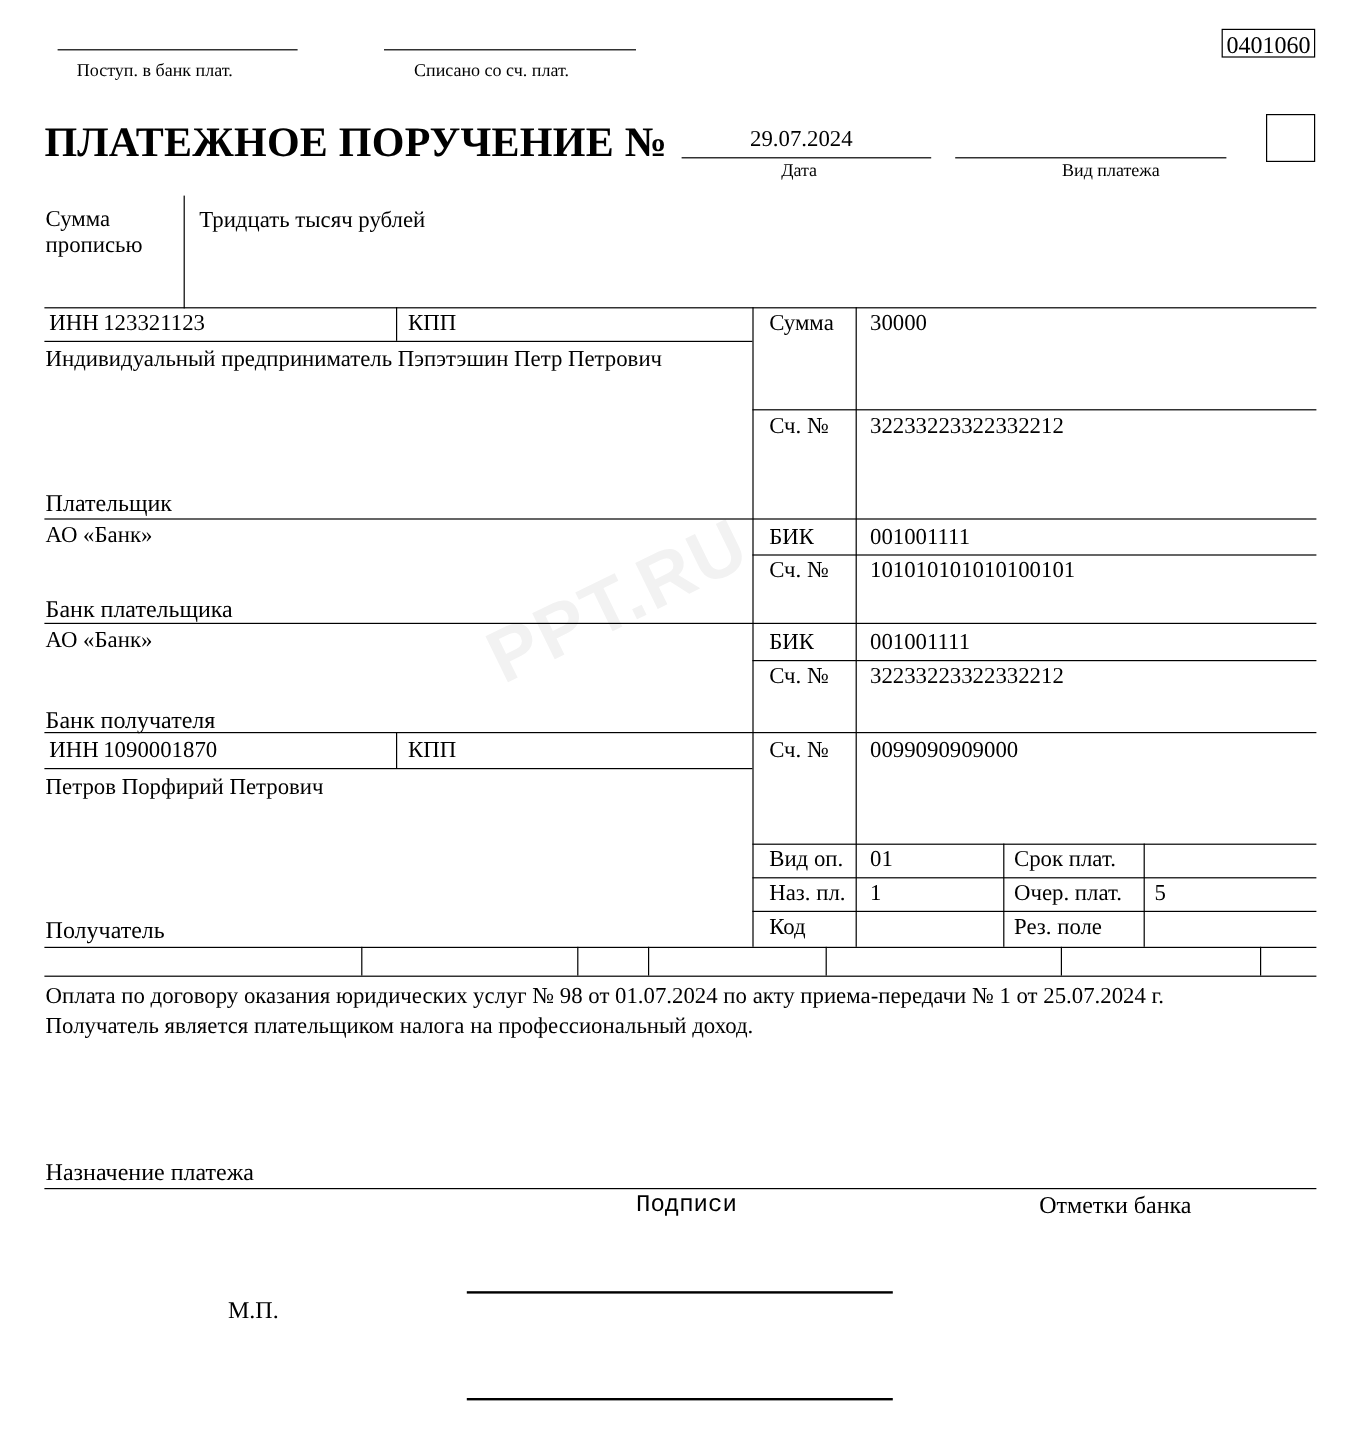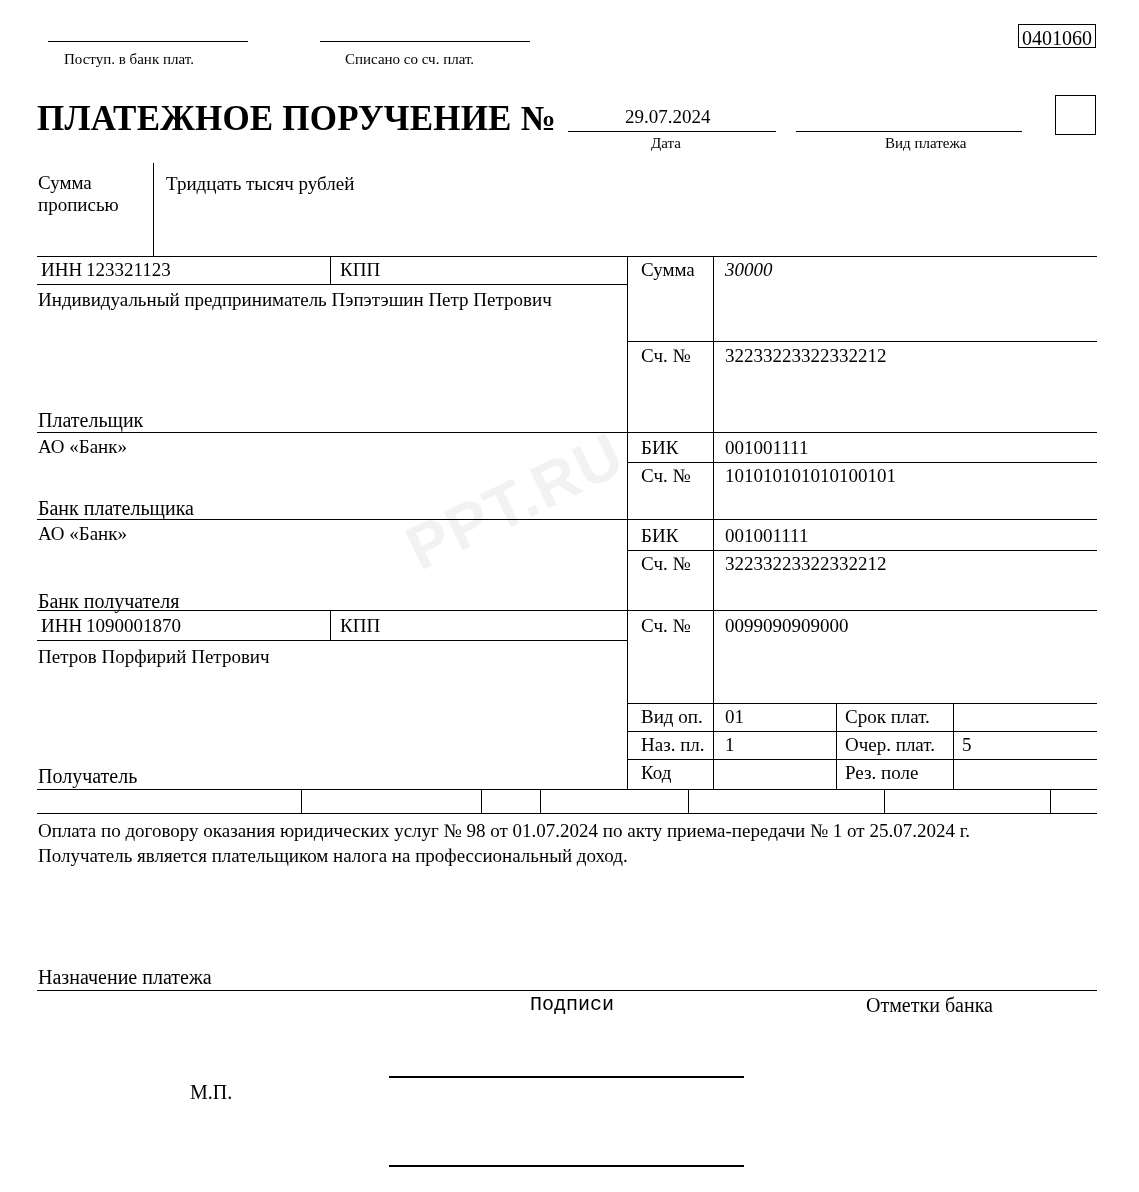--- a/index.html
+++ b/index.html
@@ -153,21 +153,21 @@
   <div class="vline" style="left:713px; top:256px; height:533px;"></div>
 
   <div class="cell-label" style="left:41px; top:259px;">ИНН</div>
   <div class="cell-value" style="left:86px; top:259px;">123321123</div>
   <div class="cell-label" style="left:340px; top:259px;">КПП</div>
   <div class="cell-value" style="left:392px; top:259px;"></div>
   <div class="field-text" style="left:38px; top:288px;">Индивидуальный предприниматель Пэпэтэшин Петр Петрович</div>
   <div class="section-label" style="left:38px; top:409px;">Плательщик</div>
 
   <div class="cell-label" style="left:641px; top:259px;">Сумма</div>
-  <div class="cell-value" style="left:725px; top:259px;font-style:italic;">30000</div>
+  <div class="cell-value" style="left:725px; top:259px;">30000</div>
   <div class="hline" style="left:627px; top:341px; width:470px;"></div>
   <div class="cell-label" style="left:641px; top:345px;">Сч. №</div>
   <div class="cell-value" style="left:725px; top:345px;">32233223322332212</div>
 
   <div class="field-text" style="left:38px; top:435px;">АО «Банк»</div>
   <div class="section-label" style="left:38px; top:497px;">Банк плательщика</div>
 
   <div class="cell-label" style="left:641px; top:437px;">БИК</div>
   <div class="cell-value" style="left:725px; top:437px;">001001111</div>
   <div class="hline" style="left:627px; top:462px; width:470px;"></div>

